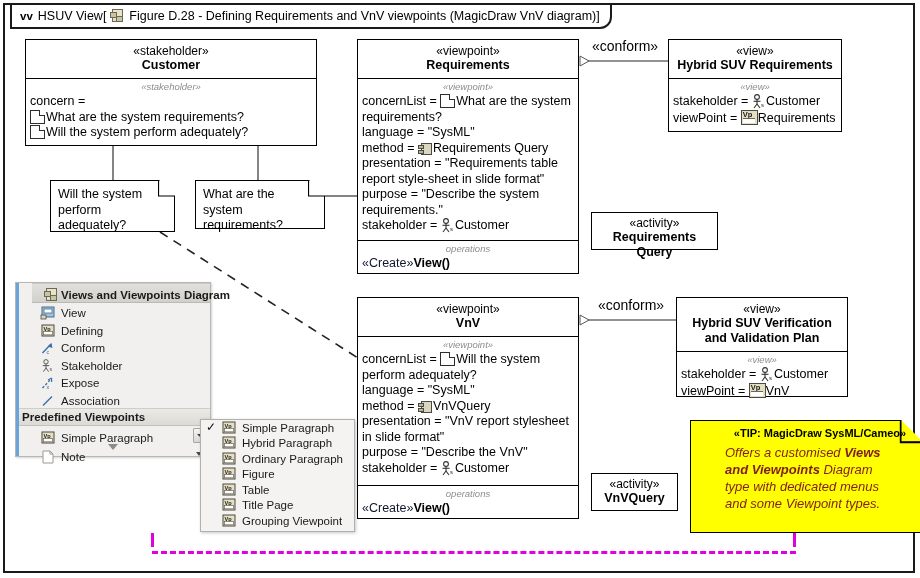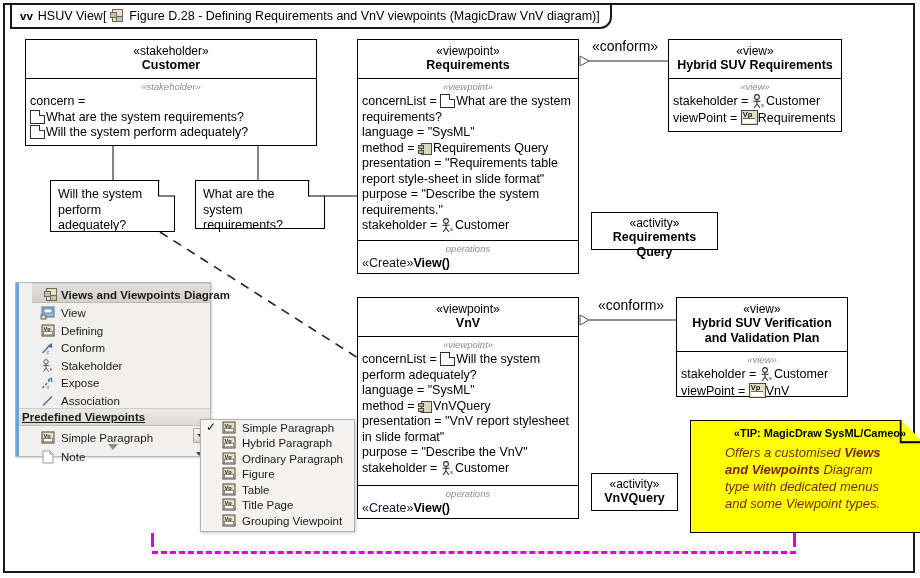--- a/index.html
+++ b/index.html
@@ -65,21 +65,21 @@
   .svg-layer{position:absolute;left:0;top:0;width:920px;height:578px;pointer-events:none;z-index:2;}
   .edge-lbl{position:absolute;font-size:14px;color:#000;z-index:4;background:transparent;white-space:nowrap;}
 
   
   .palette{position:absolute;box-sizing:border-box;background:#f1f0ee;border:1px solid #b9b7b3;
            box-shadow:1px 1px 2px rgba(0,0,0,.18);z-index:5;font-size:11.5px;color:#1a1a1a;}
   .palette .lbar{position:absolute;left:0;top:0;bottom:0;width:3px;background:#6aa4d8;}
   .pal-row{display:flex;align-items:flex-end;height:17.5px;padding-left:8px;margin-left:16px;}
   .pal-row.hl{background:linear-gradient(#e2e0dc,#d2d0cb);border-top:1px solid #cbc9c4;border-bottom:1px solid #bcbab5;font-weight:bold;}
   .pal-sec{display:flex;align-items:center;height:16px;padding-left:6px;font-weight:bold;
-           background:linear-gradient(#eceae6,#dcdad5);border-top:1px solid #cfcdc8;border-bottom:1px solid #c3c1bc;text-decoration:underline;}
+           background:linear-gradient(#eceae6,#dcdad5);border-top:1px solid #cfcdc8;border-bottom:1px solid #c3c1bc;}
   .pal-ic{width:16px;height:14px;margin-right:5px;position:relative;flex:0 0 16px;}
   .pal-lbl{line-height:14px;white-space:nowrap;}
   .spin{position:absolute;right:4px;width:11px;height:13px;background:linear-gradient(#f6f5f3,#d8d6d1);
         border:1px solid #a9a7a2;border-radius:1px;}
   .spin:after{content:"";position:absolute;left:2.5px;top:5px;border-left:3px solid transparent;border-right:3px solid transparent;border-top:3.5px solid #3a3a3a;}
   .caret-sm{position:absolute;right:8px;border-left:3.5px solid transparent;border-right:3.5px solid transparent;border-top:4px solid #4a4a4a;}
   .pal-more{position:absolute;left:50%;transform:translateX(-50%);border-left:5px solid transparent;border-right:5px solid transparent;border-top:6px solid #8d8b87;}
 
   .submenu{position:absolute;box-sizing:border-box;background:#f4f3f1;border:1px solid #b2b0ac;
            box-shadow:1px 1px 3px rgba(0,0,0,.22);z-index:7;font-size:11.5px;color:#1a1a1a;}

